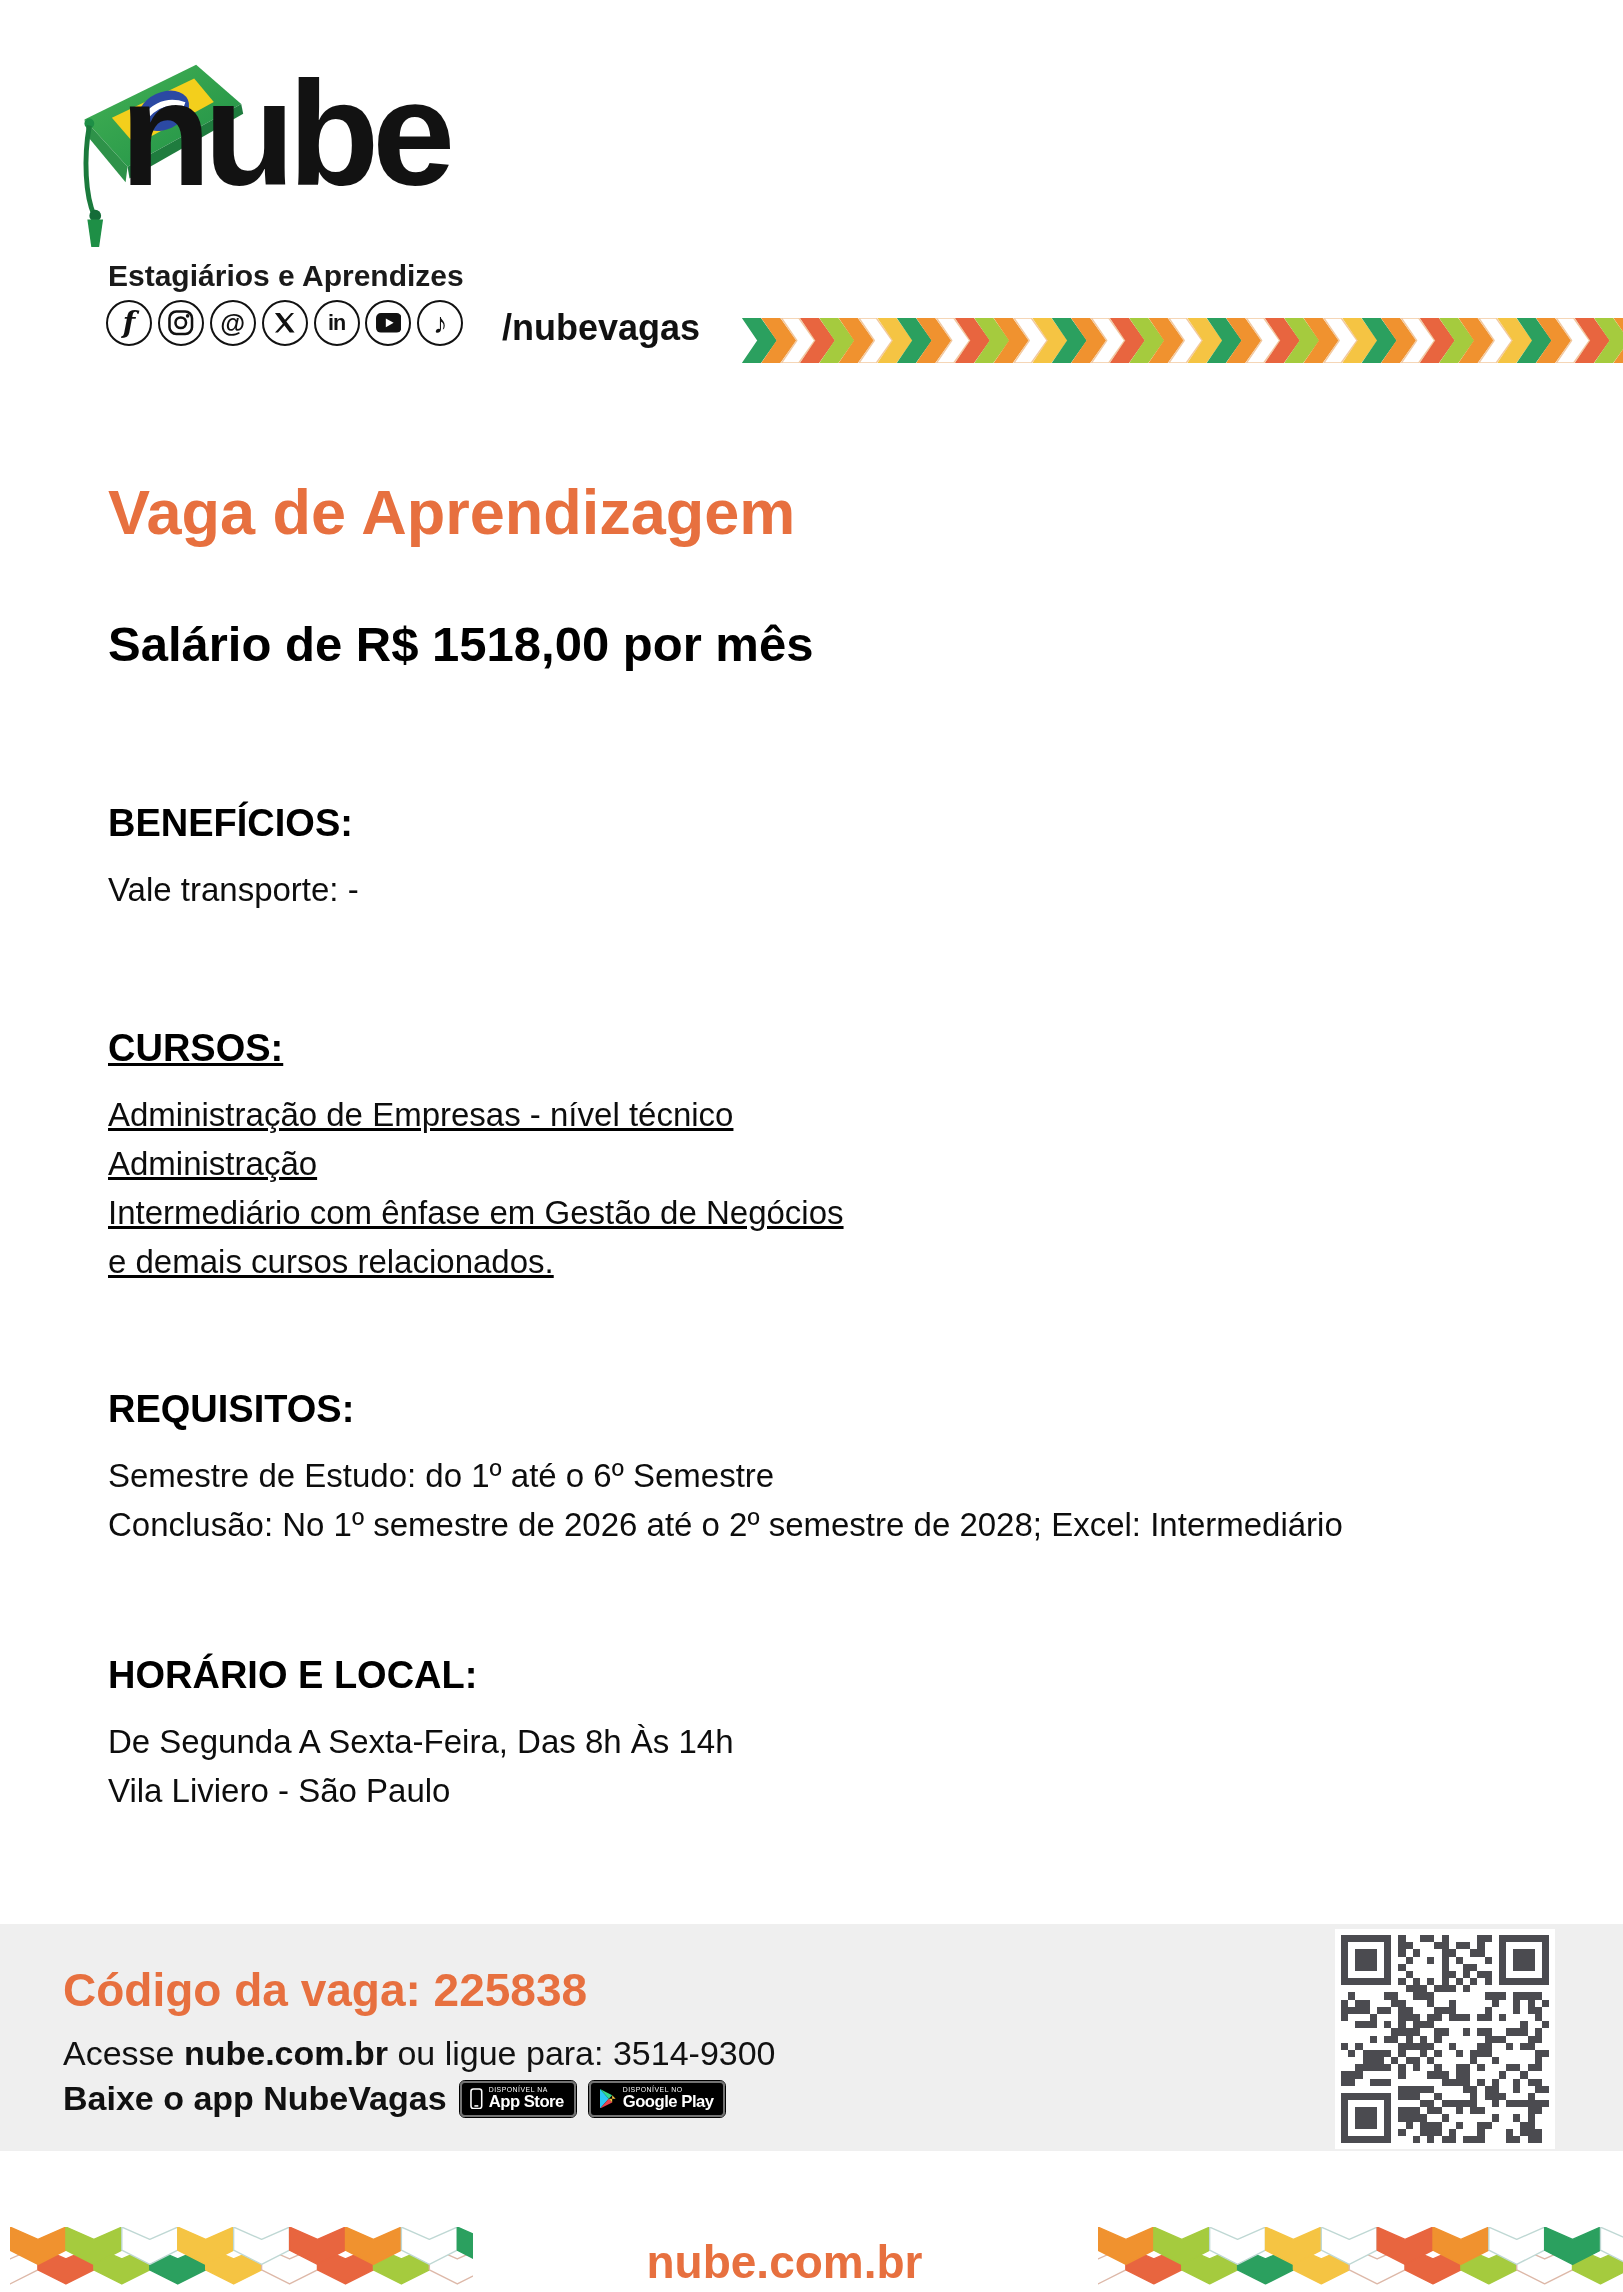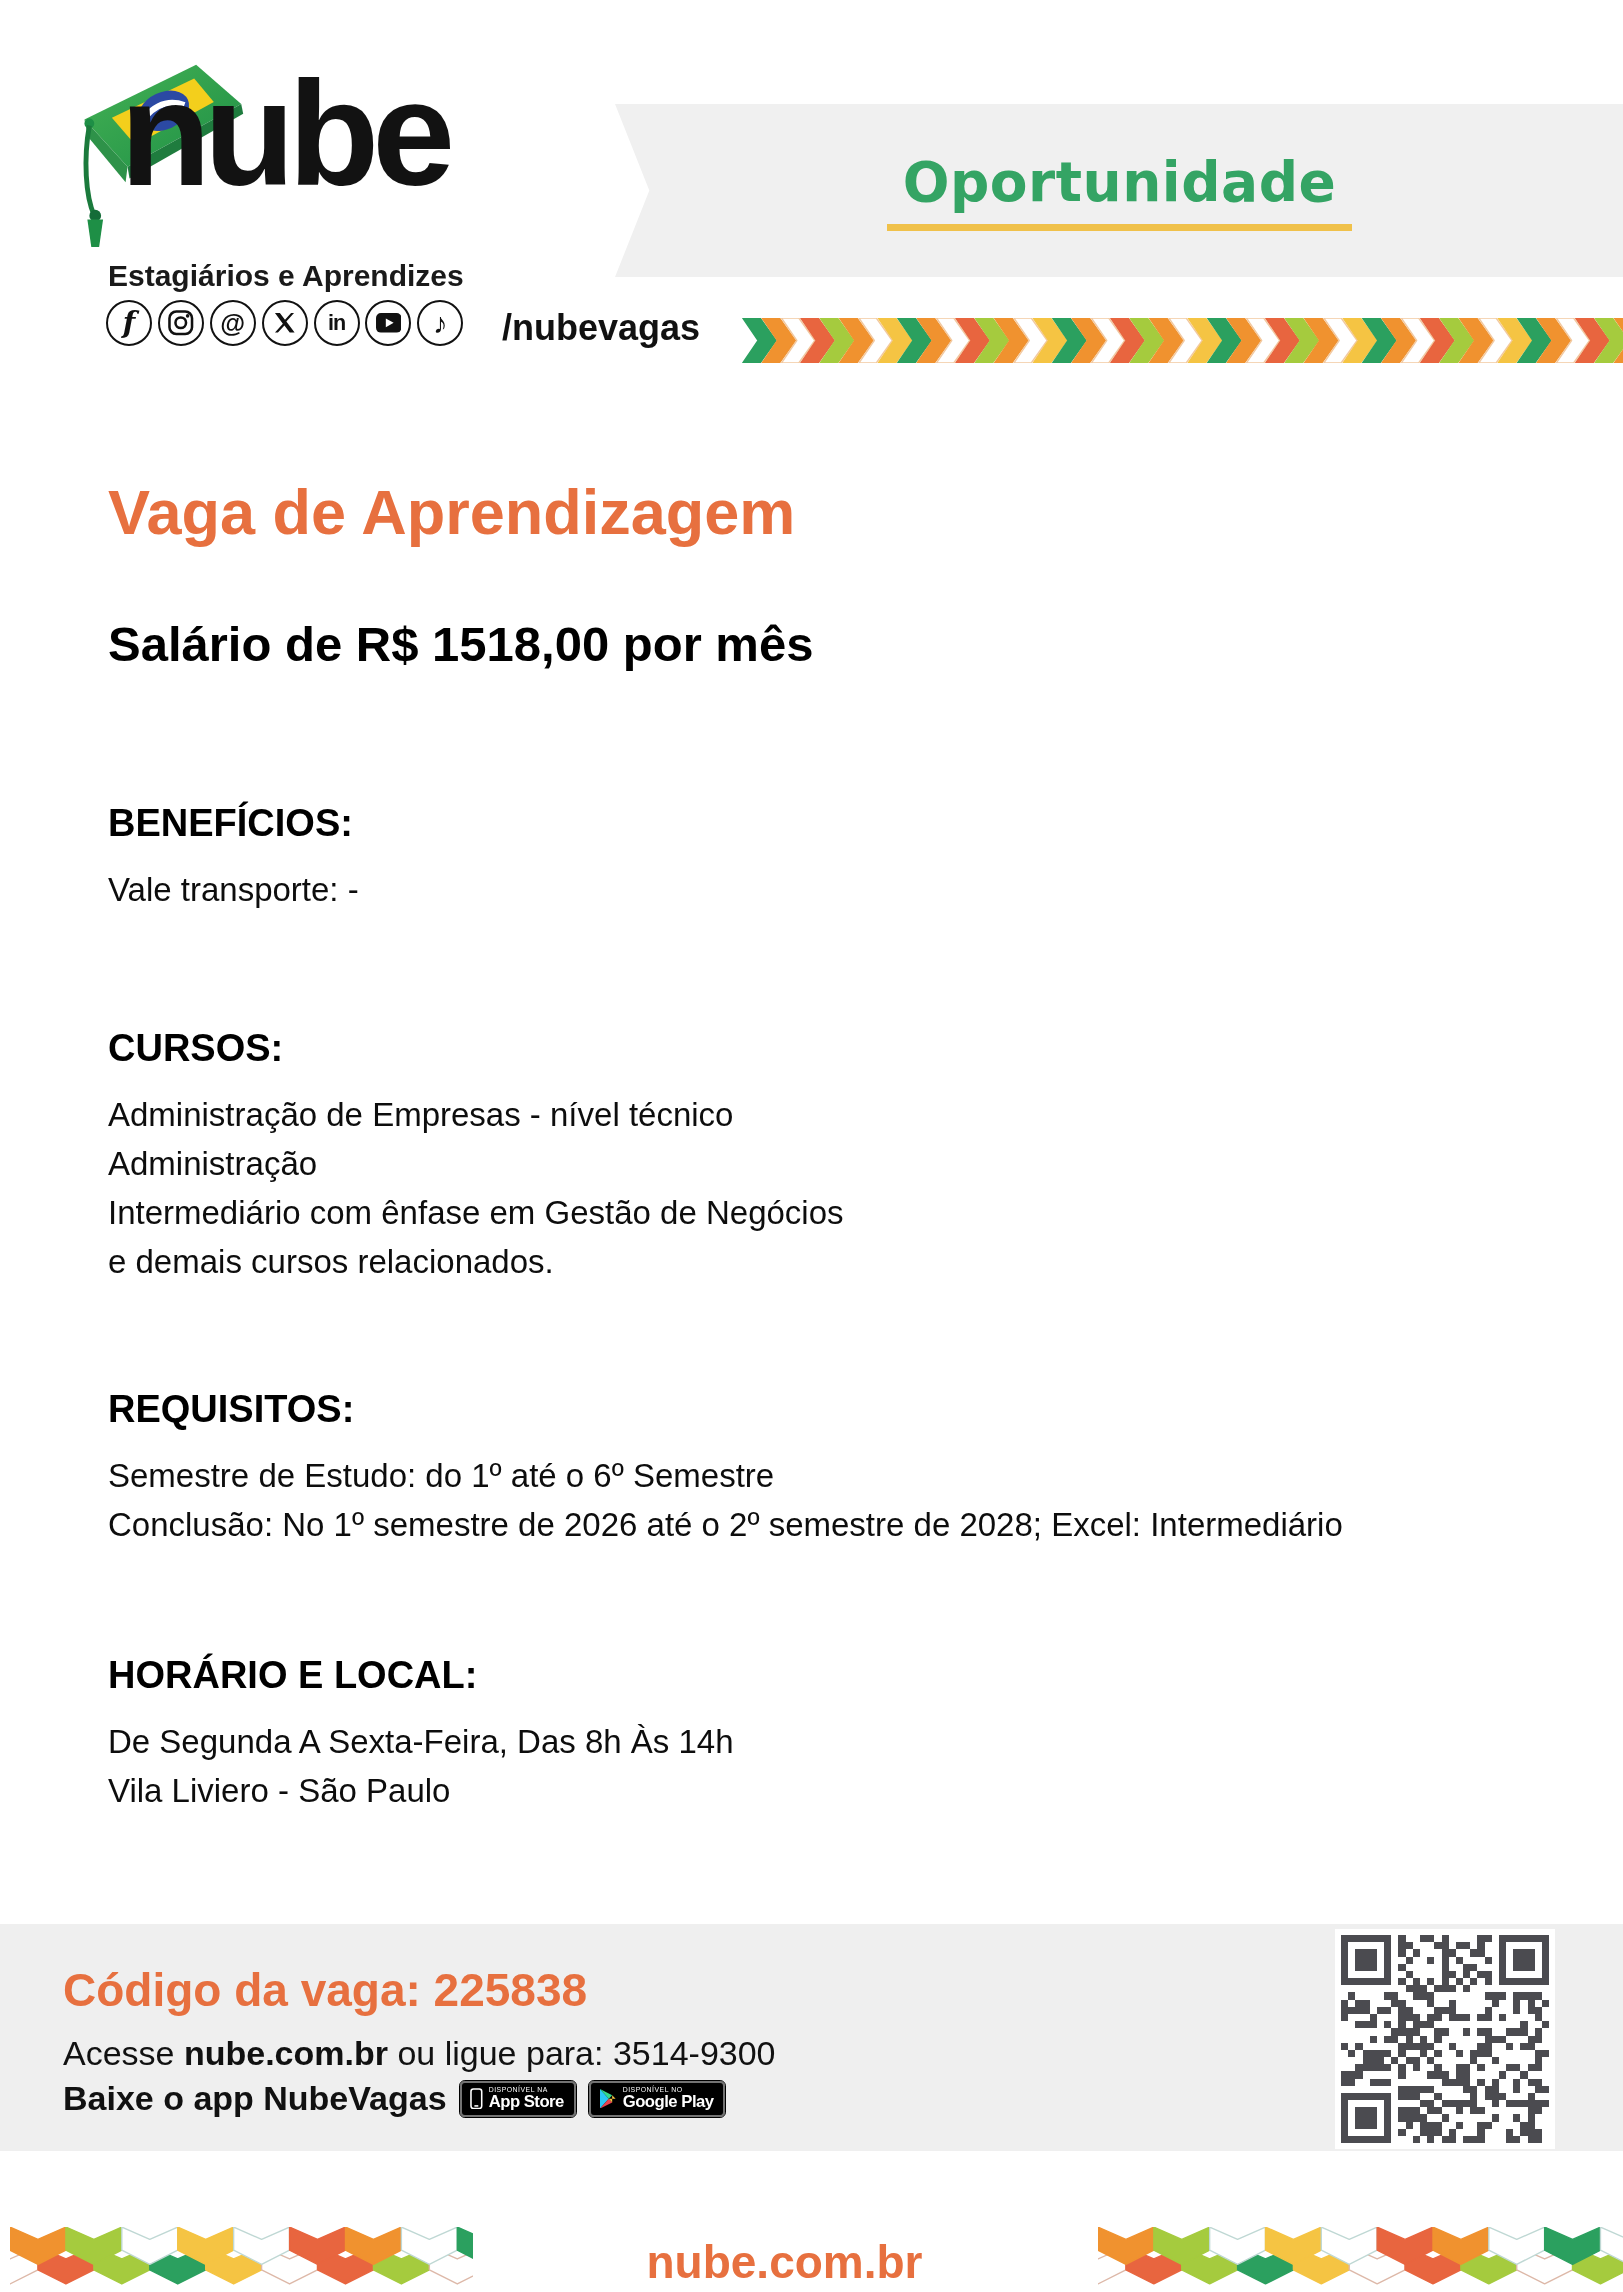--- a/index.html
+++ b/index.html
@@ -31,21 +31,21 @@
 
   .chevron-strip{position:absolute;left:742px;top:318px;width:881px;height:45px;}
 
   
   .job-title{position:absolute;left:108px;top:476px;font-size:63px;font-weight:bold;color:var(--orange);}
   .job-salary{position:absolute;left:108px;top:616px;font-size:49px;font-weight:bold;color:#000;}
   .section{position:absolute;left:108px;width:1490px;}
   .section h2{font-size:38px;font-weight:bold;color:#000;margin-bottom:19.6px;}
   .section .line{font-size:33px;color:#0d0d0d;line-height:49px;}
   .sec-0{top:802px;}
-  .sec-1{top:1027px;}
+  .sec-1{top:1027px;text-decoration:underline;}
   .sec-2{top:1388px;}
   .sec-3{top:1654px;}
 
   
   .footer{position:absolute;left:0;top:1924px;width:1623px;height:227px;background:#EFEFEF;}
   .job-code{position:absolute;left:63px;top:39px;font-size:46px;font-weight:bold;color:var(--orange);}
   .access-line{position:absolute;left:63px;top:110px;font-size:34px;color:#111;}
   .access-line b{font-weight:bold;}
   .download-line{position:absolute;left:63px;top:155px;font-size:34px;font-weight:bold;color:#111;display:flex;align-items:center;gap:13.7px;}
   .badge{height:36px;background:#000;border:2px solid #737373;outline:1px solid #000;border-radius:4.9px;
@@ -112,23 +112,20 @@
     <span class="soc">
       <svg width="25.5" height="19.6" viewBox="0 0 26 20">
           <rect x="0" y="0" width="26" height="20" rx="5" fill="#111"></rect>
           <polygon points="10,5.5 18,10 10,14.5" fill="#fff"></polygon>
         </svg>
     </span>
     <span class="soc" style="font-size:29px;">♪</span>
   </div>
   <div class="handle">/nubevagas</div>
 
-  <div class="banner">
-    <span class="banner-label">Oportunidade</span>
-  </div>
   <svg class="chevron-strip" id="topChevrons" width="881" height="45" viewBox="0 0 899 46">
       <path d="M0,0 L17.68,0 L34,23 L17.68,46 L0,46 L15.64,23 Z" fill="#2BA05F" stroke="#2BA05F" stroke-width="1.4" stroke-linejoin="round"></path>
       <path d="M19.8,0 L37.480000000000004,0 L53.8,23 L37.480000000000004,46 L19.8,46 L35.44,23 Z" fill="#F0922F" stroke="#F0922F" stroke-width="1.4" stroke-linejoin="round"></path>
       <path d="M39.6,0 L57.28,0 L73.6,23 L57.28,46 L39.6,46 L55.24,23 Z" fill="#FFFFFF" stroke="#F2C9A0" stroke-width="1.4" stroke-linejoin="round"></path>
       <path d="M59.400000000000006,0 L77.08000000000001,0 L93.4,23 L77.08000000000001,46 L59.400000000000006,46 L75.04,23 Z" fill="#E8653F" stroke="#E8653F" stroke-width="1.4" stroke-linejoin="round"></path>
       <path d="M79.2,0 L96.88,0 L113.2,23 L96.88,46 L79.2,46 L94.84,23 Z" fill="#A5CB3E" stroke="#A5CB3E" stroke-width="1.4" stroke-linejoin="round"></path>
       <path d="M99,0 L116.68,0 L133,23 L116.68,46 L99,46 L114.64,23 Z" fill="#F0922F" stroke="#F0922F" stroke-width="1.4" stroke-linejoin="round"></path>
       <path d="M118.80000000000001,0 L136.48000000000002,0 L152.8,23 L136.48000000000002,46 L118.80000000000001,46 L134.44,23 Z" fill="#FFFFFF" stroke="#F2C9A0" stroke-width="1.4" stroke-linejoin="round"></path>
       <path d="M138.6,0 L156.28,0 L172.6,23 L156.28,46 L138.6,46 L154.24,23 Z" fill="#F5C443" stroke="#F5C443" stroke-width="1.4" stroke-linejoin="round"></path>
       <path d="M158.4,0 L176.08,0 L192.4,23 L176.08,46 L158.4,46 L174.04000000000002,23 Z" fill="#2BA05F" stroke="#2BA05F" stroke-width="1.4" stroke-linejoin="round"></path>

